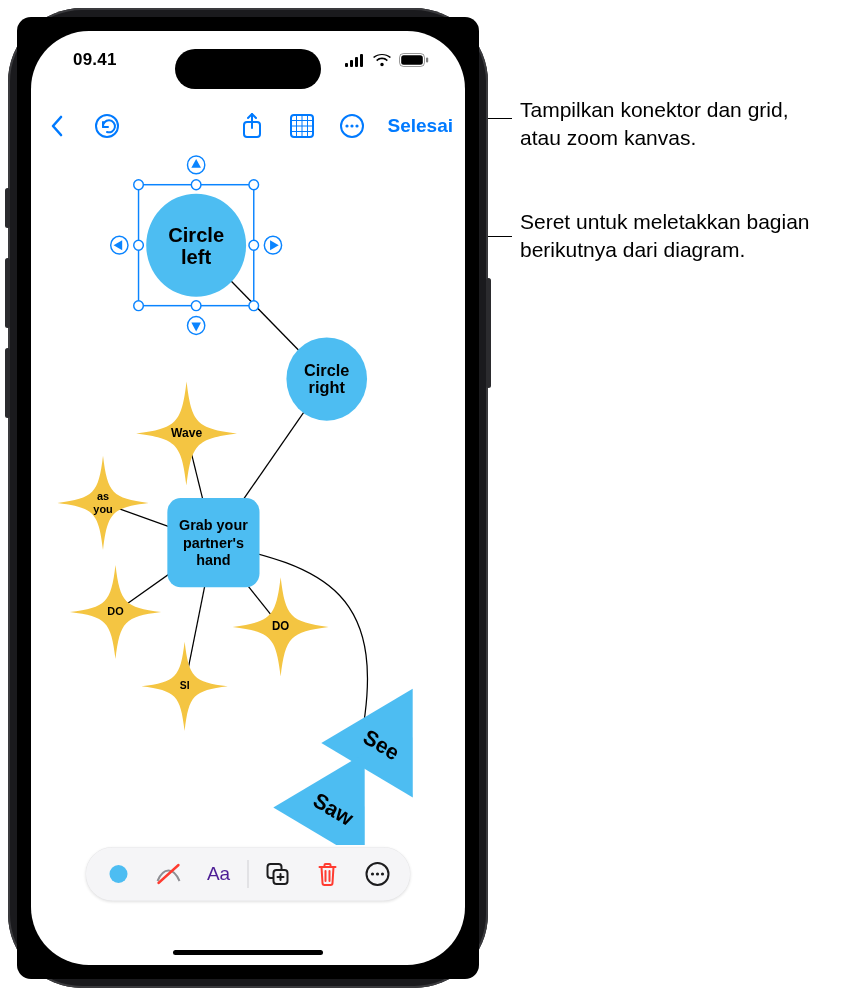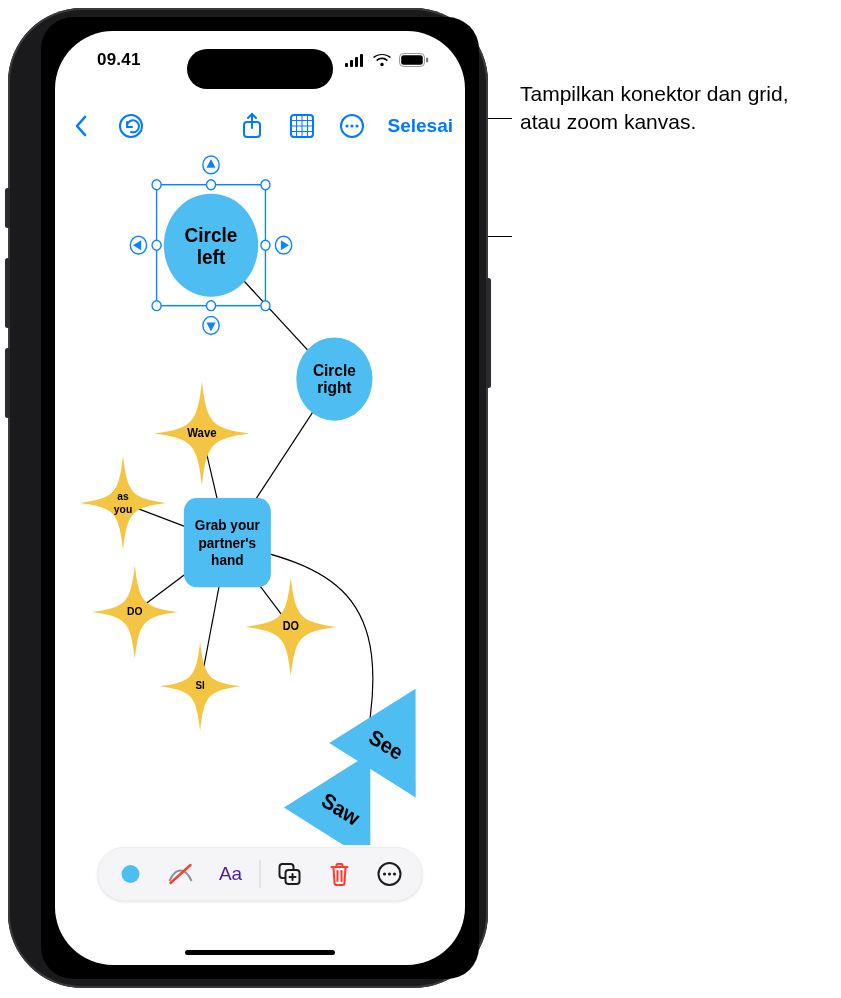--- a/index.html
+++ b/index.html
@@ -12,23 +12,22 @@
     position: absolute;
     left: 8px; top: 8px;
     width: 480px; height: 980px;
     border-radius: 74px;
     background: #1a1a1d;
     box-shadow: 0 0 0 2px #3a3a3d inset;
   }
   .phone-inner {
     position: absolute;
     left: 9px; top: 9px; right: 9px; bottom: 9px;
-    border-radius: 32px;
+    border-radius: 14px;
     background: #000;
-    margin-left: 24px;
   }
   .screen {
     position: absolute;
     left: 14px; top: 14px; right: 14px; bottom: 14px;
     border-radius: 58px;
     background: #fff;
     overflow: hidden;
   }
   .side-btn {
     position: absolute;
@@ -174,22 +173,25 @@
     position: absolute;
     background: #000;
     height: 1px;
   }
 </style>
 </head>
 <body>
 
 <div class="stage">
 
-  <div class="callout" style="left:520px; top:80px; width:310px;">
+  <div class="callout" style="left:520px; top:96px; width:310px;">
     <span>Tampilkan konektor dan grid, atau zoom kanvas.</span>
+  </div>
+  <div class="callout" style="left:520px; top:208px; width:310px;">
+    <span>Seret untuk meletakkan bagian berikutnya dari diagram.</span>
   </div>
 
   <div class="callout-line" style="left:300px; top:118px; width:212px;"></div>
   <div class="callout-line" style="left:290px; top:236px; width:222px;"></div>
 
   <div class="phone">
     <div class="side-btn left1"></div>
     <div class="side-btn left2"></div>
     <div class="side-btn left3"></div>
     <div class="side-btn right1"></div>

